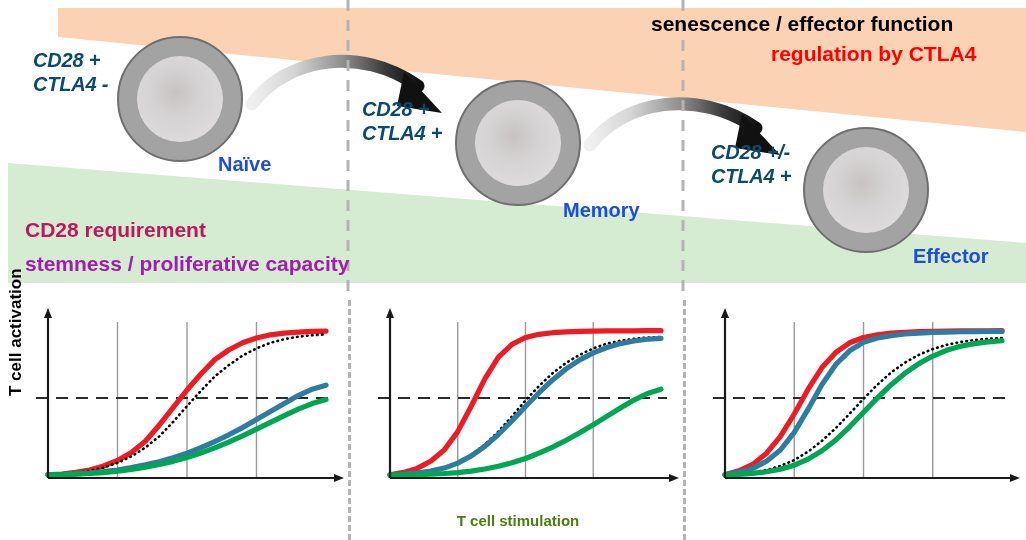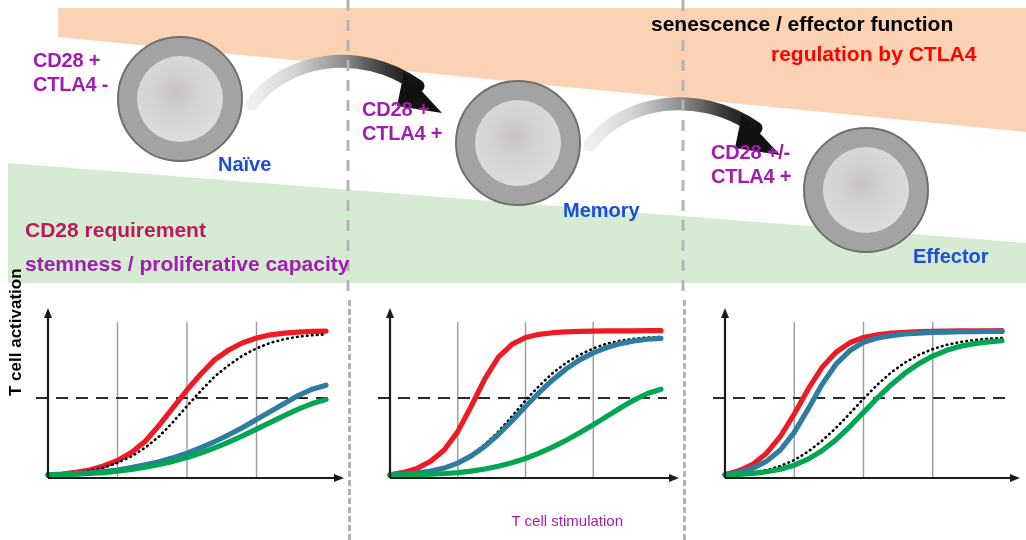--- a/index.html
+++ b/index.html
@@ -13,24 +13,25 @@
   #root{position:absolute;inset:0;width:1026px;height:540px;}
 
   
   #top-panel{position:absolute;left:0;top:0;width:1026px;height:300px;}
 
   .svg-layer{position:absolute;left:0;top:0;width:1026px;height:300px;}
 
   .marker-label{
     position:absolute;
     font-weight:bold;
-    color:#a21caf;
+    color:#0c4a6e;
     line-height:1.22;
     white-space:pre;
     letter-spacing:-0.2px;
+    font-style:italic;
   }
 
   .stage-name{
     position:absolute;
     font-weight:bold;
     color:#1d4ed8;
     white-space:pre;
   }
 
   .band-text{
@@ -50,25 +51,25 @@
     top:96px;
     transform:rotate(-90deg);
     transform-origin:left top;
     font-weight:bold;
     font-size:17px;
     color:#000;
     white-space:pre;
   }
   .x-axis-title{
     position:absolute;
-    font-weight:normal;
+    font-weight:bold;
     font-size:15px;
-    color:#a21caf;
-    white-space:pre;
-    text-align:right;
+    color:#4d7c0f;
+    white-space:pre;
+    text-align:center;
   }
   .vsep{
     position:absolute;
     top:0;
     width:0;
     border-left:3px dashed #b3b3b3;
   }
 </style>
 </head>
 <body>

